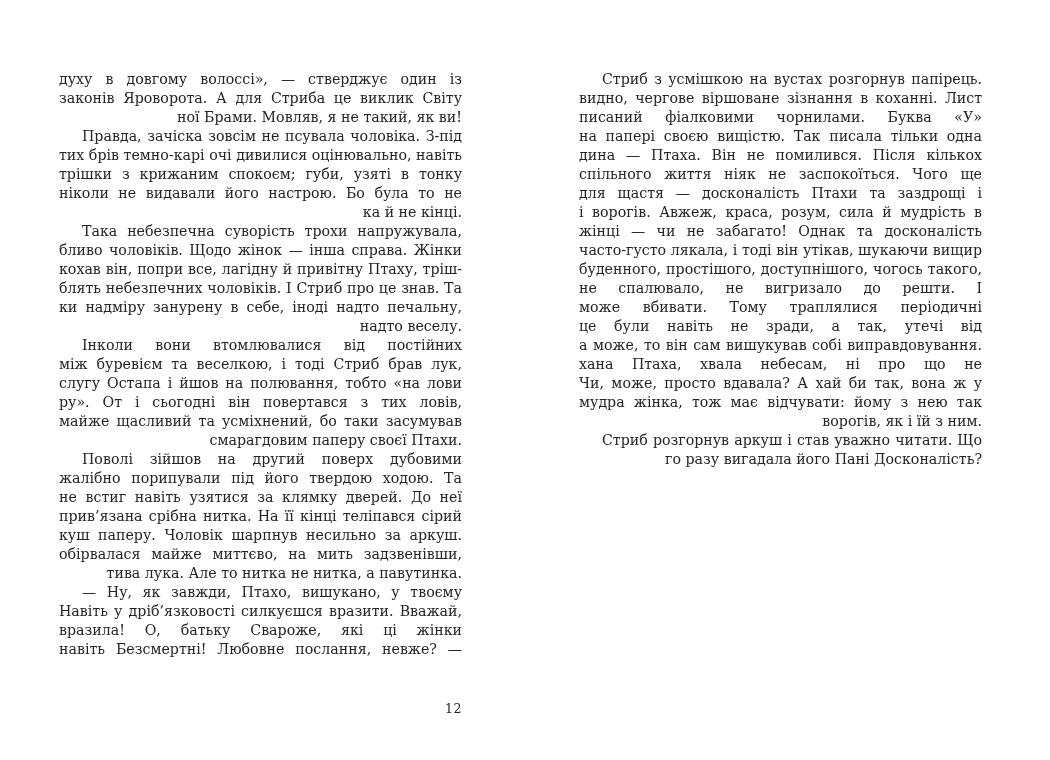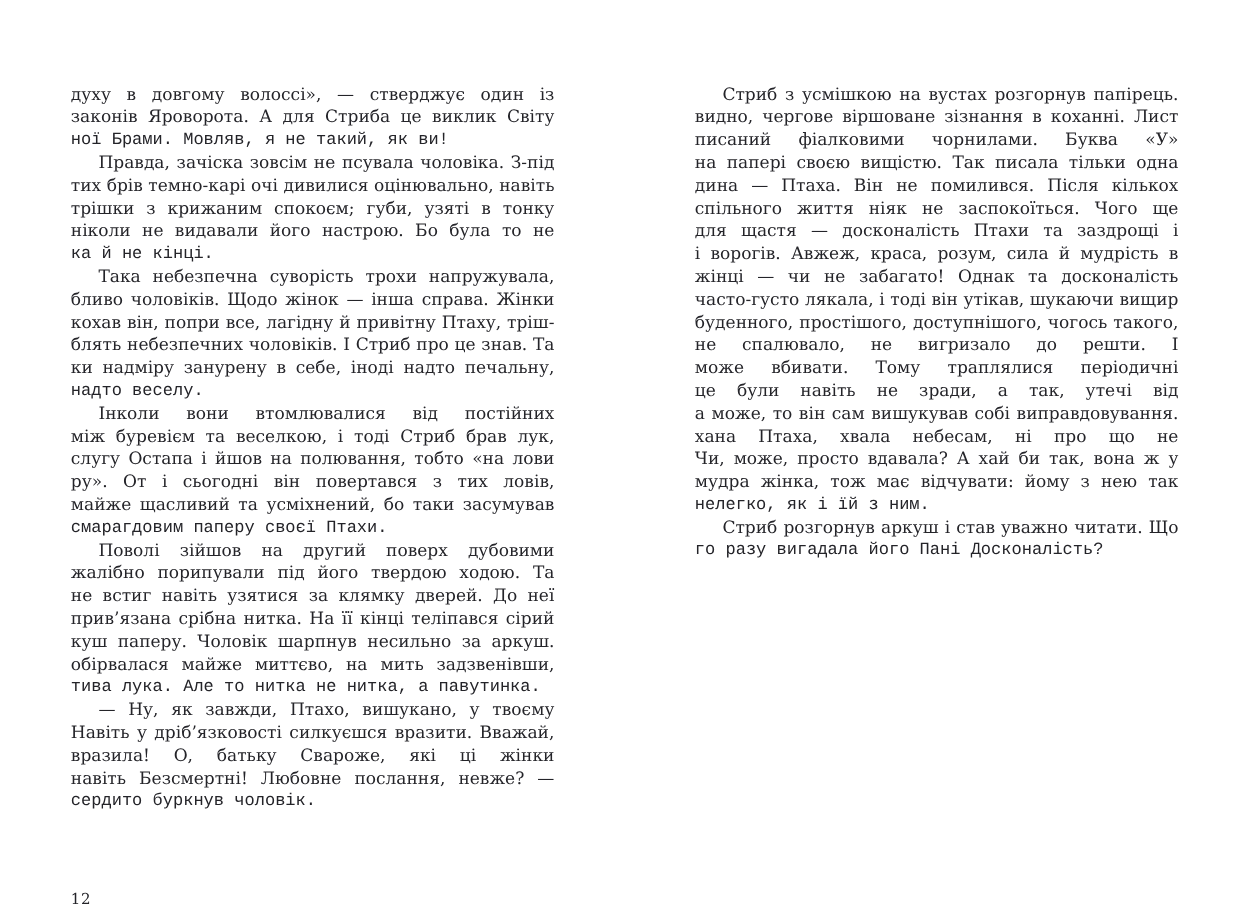--- a/index.html
+++ b/index.html
@@ -47,33 +47,32 @@
     overflow: hidden;
     white-space: normal;
   }
   
   .line::after {
     content: "";
     display: inline-block;
     width: 100%;
     height: 0;
   }
-  .line.last { text-align: left; font-family: Liberation Mono, monospace; }
+  .line.last { text-align: right; }
   .line.last::after { content: none; }
   .line.indent { padding-left: 23px; }
 
   .page-number {
     position: absolute;
     left: 59px;
     top: 701px;
     width: 403px;
-    text-align: left;
+    text-align: right;
     font-size: 12.5px;
     letter-spacing: 0.5px;
-    margin-top: 40px;
   }
 </style>
 </head>
 <body>
 
 <div class="spread">
 
   <section class="page left">
     <div class="text-col">
         <div class="paragraph">
@@ -111,21 +110,20 @@
           <div class="line">прив’язана срібна нитка. На її кінці теліпався сірий ар-</div>
           <div class="line">куш паперу. Чоловік шарпнув несильно за аркуш. Нитка</div>
           <div class="line">обірвалася майже миттєво, на мить задзвенівши, мов тя-</div>
           <div class="line last">тива лука. Але то нитка не нитка, а павутинка.</div>
         </div>
         <div class="paragraph">
           <div class="line indent">— Ну, як завжди, Птахо, вишукано, у твоєму стилі.</div>
           <div class="line">Навіть у дріб’язковості силкуєшся вразити. Вважай, що</div>
           <div class="line">вразила! О, батьку Свароже, які ці жінки передбачувані,</div>
           <div class="line">навіть Безсмертні! Любовне послання, невже? — вдавано</div>
-          <div class="line last">сердито буркнув чоловік.</div>
         </div>
       </div>
     <div class="page-number">12</div>
   </section>
 
   <section class="page right">
     <div class="text-col">
         <div class="paragraph">
           <div class="line indent">Стриб з усмішкою на вустах розгорнув папірець. Оче-</div>
           <div class="line">видно, чергове віршоване зізнання в коханні. Лист був</div>
@@ -138,21 +136,21 @@
           <div class="line">жінці — чи не забагато! Однак та досконалість Птахи</div>
           <div class="line">часто-густо лякала, і тоді він утікав, шукаючи вищир</div>
           <div class="line">буденного, простішого, доступнішого, чогось такого, щоб</div>
           <div class="line">не спалювало, не вигризало до решти. І досконалість</div>
           <div class="line">може вбивати. Тому траплялися періодичні інтрижки:</div>
           <div class="line">це були навіть не зради, а так, утечі від божественності,</div>
           <div class="line">а може, то він сам вишукував собі виправдовування. Ко-</div>
           <div class="line">хана Птаха, хвала небесам, ні про що не здогадувалася.</div>
           <div class="line">Чи, може, просто вдавала? А хай би так, вона ж у нього</div>
           <div class="line">мудра жінка, тож має відчувати: йому з нею так само</div>
-          <div class="line last">нелегко, як і їй з ним.</div>
+          <div class="line last">ворогів, як і їй з ним.</div>
         </div>
         <div class="paragraph">
           <div class="line indent">Стриб розгорнув аркуш і став уважно читати. Що цьо-</div>
           <div class="line last">го разу вигадала його Пані Досконалість?</div>
         </div>
       </div>
   </section>
 
 </div>
 

